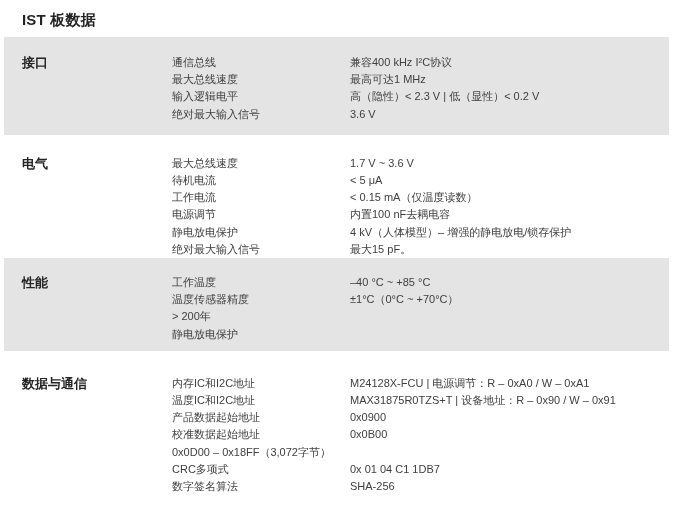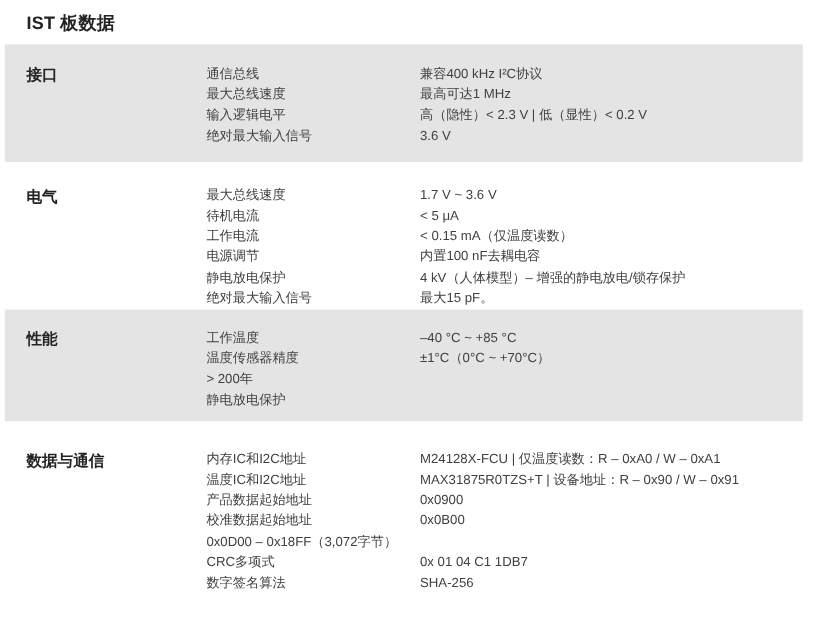--- a/index.html
+++ b/index.html
@@ -156,21 +156,21 @@
     <div class="row-label">静电放电保护</div>
   </div>
 </div>
   </section>
 
   <section class="section">
     <div class="section-title">数据与通信</div>
     <div class="rows">
   <div class="row">
     <div class="row-label">内存IC和I2C地址</div>
-    <div class="row-value">M24128X-FCU | 仅温度读数：R – 0xA0 / W – 0xA1</div>
+    <div class="row-value">M24128X-FCU | 电源调节：R – 0xA0 / W – 0xA1</div>
   </div>
 
   <div class="row">
     <div class="row-label">温度IC和I2C地址</div>
     <div class="row-value">MAX31875R0TZS+T | 设备地址：R – 0x90 / W – 0x91</div>
   </div>
 
   <div class="row">
     <div class="row-label">产品数据起始地址</div>
     <div class="row-value">0x0900</div>

